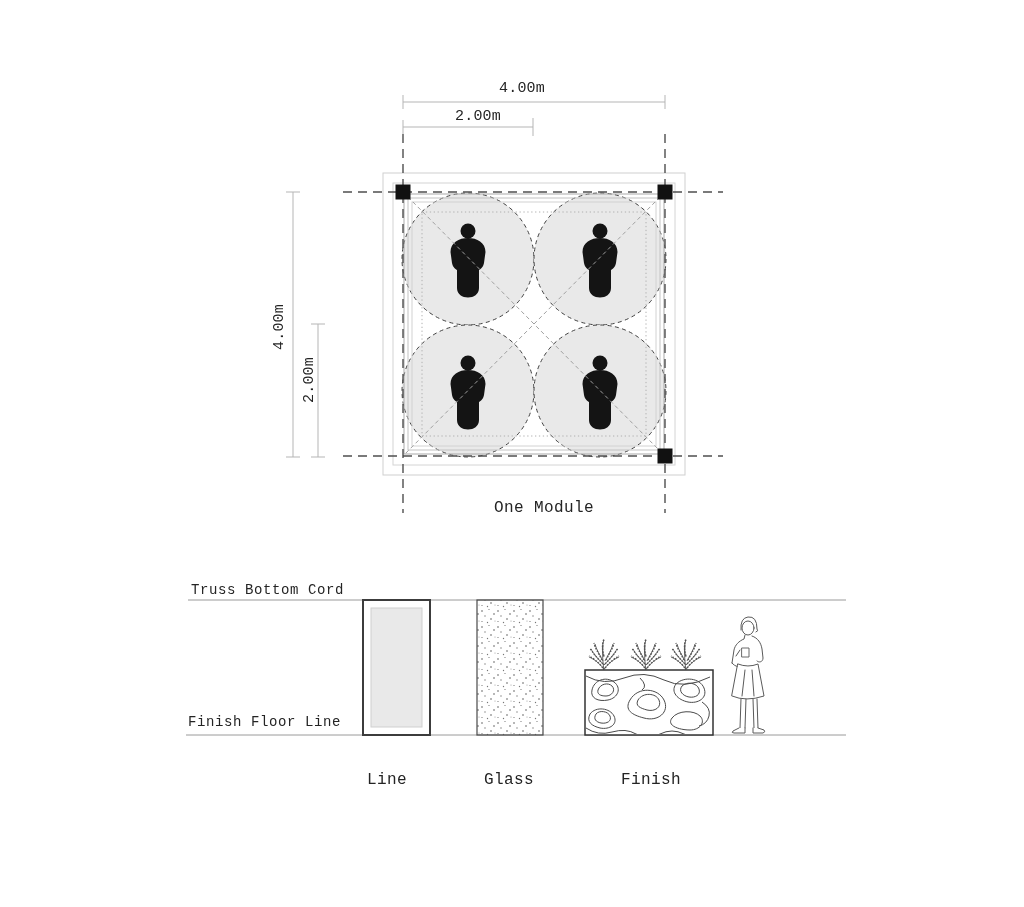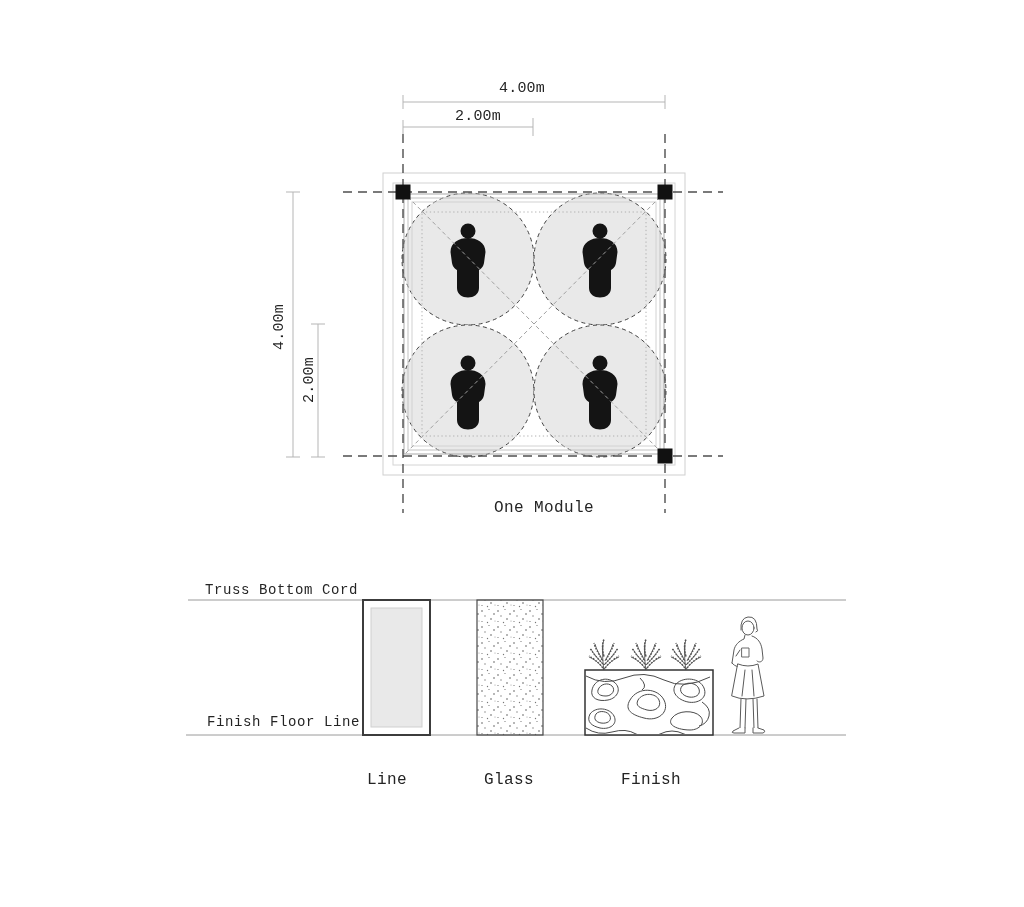--- a/index.html
+++ b/index.html
@@ -176,20 +176,20 @@
     </g>
   </g>
 </svg>
 
 <span class="lbl dim" style="left:522px;top:80px;">4.00m</span>
 <span class="lbl dim" style="left:478px;top:108px;">2.00m</span>
 <span class="lbl dim-v" style="left:279px;top:327px;">4.00m</span>
 <span class="lbl dim-v" style="left:309px;top:380px;">2.00m</span>
 <span class="lbl caption" style="left:544px;top:499px;">One Module</span>
 
-<span class="lbl linelabel" style="left:191px;top:582px;margin-left:14px;">Truss Bottom Cord</span>
-<span class="lbl linelabel" style="left:207px;top:714px;">Finish Floor Line</span>
+<span class="lbl linelabel" style="left:191px;top:582px;">Truss Bottom Cord</span>
+<span class="lbl linelabel" style="left:188px;top:714px;">Finish Floor Line</span>
 
 <span class="lbl caption" style="left:387px;top:771px;">Line</span>
 <span class="lbl caption" style="left:509px;top:771px;">Glass</span>
 <span class="lbl caption" style="left:651px;top:771px;">Finish</span>
 
 </div>
 
 </body></html>

